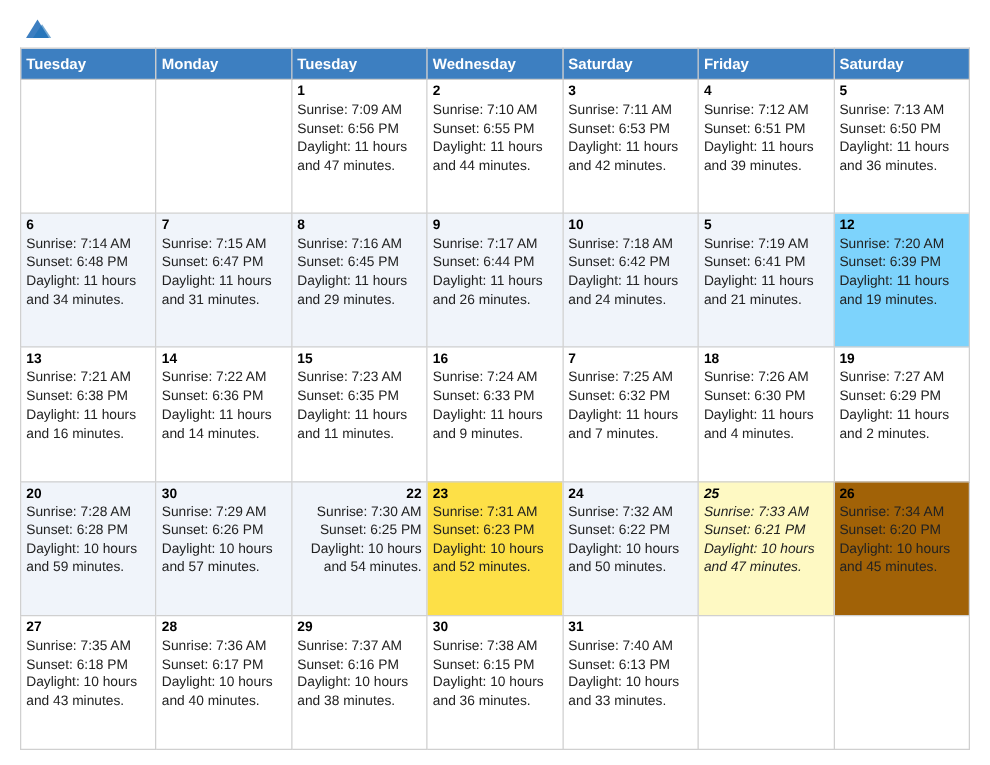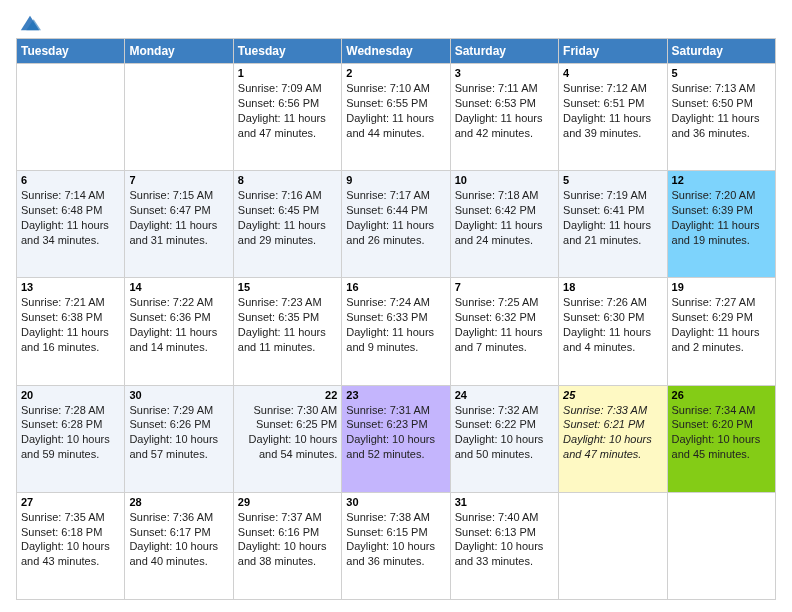--- a/index.html
+++ b/index.html
@@ -220,33 +220,33 @@
             <div class="day-info">Sunrise: 7:28 AM<br>Sunset: 6:28 PM<br>Daylight: 10 hours and 59 minutes.</div>
           </td>
           <td style="background: rgb(240, 244, 250);">
             <span class="day-num">30</span>
             <div class="day-info">Sunrise: 7:29 AM<br>Sunset: 6:26 PM<br>Daylight: 10 hours and 57 minutes.</div>
           </td>
           <td style="background: rgb(240, 244, 250); text-align: right;">
             <span class="day-num">22</span>
             <div class="day-info">Sunrise: 7:30 AM<br>Sunset: 6:25 PM<br>Daylight: 10 hours and 54 minutes.</div>
           </td>
-          <td style="background: #c4b5fd; margin-top: 48px;">
+          <td style="background: #fde047; margin-top: 48px;">
             <span class="day-num">23</span>
             <div class="day-info">Sunrise: 7:31 AM<br>Sunset: 6:23 PM<br>Daylight: 10 hours and 52 minutes.</div>
           </td>
           <td style="background: rgb(240, 244, 250);">
             <span class="day-num">24</span>
             <div class="day-info">Sunrise: 7:32 AM<br>Sunset: 6:22 PM<br>Daylight: 10 hours and 50 minutes.</div>
           </td>
           <td style="background: #fef9c3; font-style: italic;">
             <span class="day-num">25</span>
             <div class="day-info">Sunrise: 7:33 AM<br>Sunset: 6:21 PM<br>Daylight: 10 hours and 47 minutes.</div>
           </td>
-          <td style="background: #84cc16;">
+          <td style="background: #a16207;">
             <span class="day-num">26</span>
             <div class="day-info">Sunrise: 7:34 AM<br>Sunset: 6:20 PM<br>Daylight: 10 hours and 45 minutes.</div>
           </td>
         </tr>
         <tr>
           <td>
             <span class="day-num">27</span>
             <div class="day-info">Sunrise: 7:35 AM<br>Sunset: 6:18 PM<br>Daylight: 10 hours and 43 minutes.</div>
           </td>
           <td>

